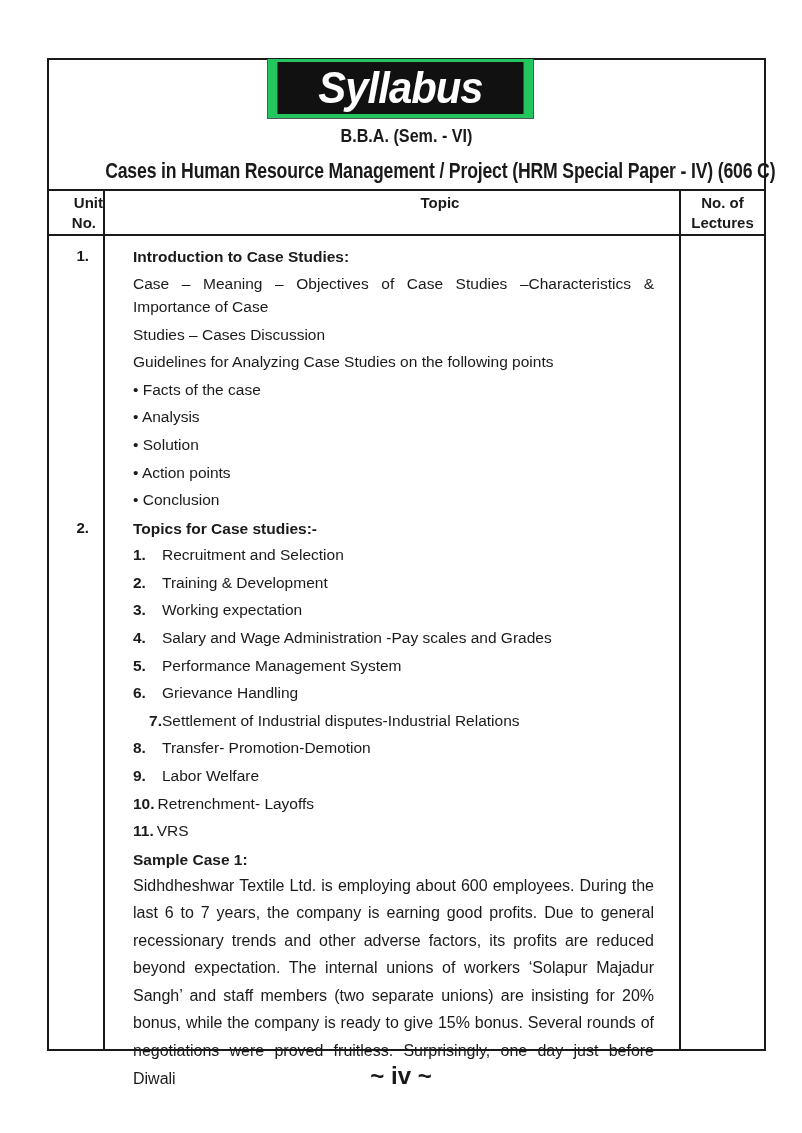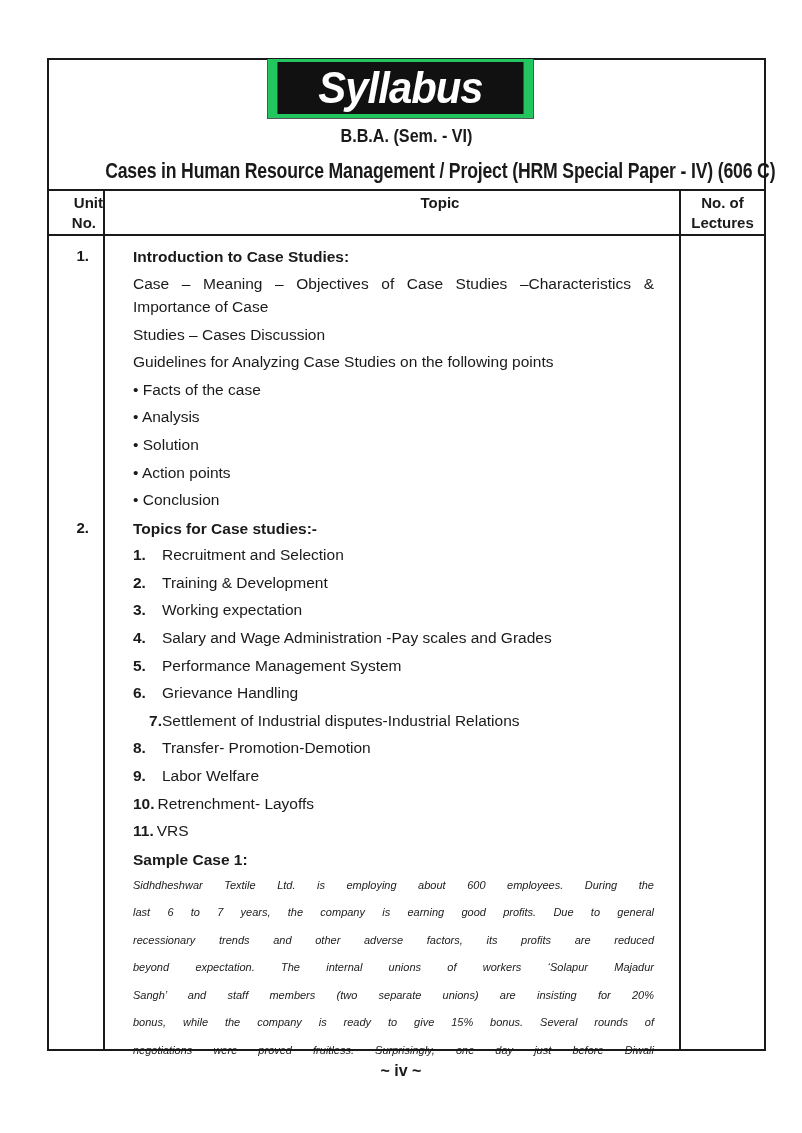--- a/index.html
+++ b/index.html
@@ -12,23 +12,23 @@
     .title { position: absolute; left: -10px; right: -10px; top: 99px; text-align: center; font-weight: bold; font-size: 21.5px; transform: scaleX(0.82); white-space: nowrap; letter-spacing: -0.2px; }
     .hline { position: absolute; left: 0; right: 0; height: 0; border-top: 2px solid #1a1a1a; }
     .vline { position: absolute; width: 0; border-left: 2px solid #1a1a1a; }
     .hdr { position: absolute; font-weight: bold; font-size: 15px; line-height: 20px; text-align: center; }
     .unitno { position: absolute; width: 40px; left: 0; text-align: right; font-weight: bold; font-size: 15px; }
     .topic { position: absolute; left: 84px; width: 521px; font-size: 15.5px; line-height: 20px; }
     .topic .b { font-weight: bold; }
     .line { position: absolute; left: 0; white-space: nowrap; }
     .numitem .n { display: inline-block; width: 29px; font-weight: bold; }
     .numitem.wide .n { width: auto; margin-right: 3px; }
-    .para { position: absolute; left: 0; width: 521px; text-align: justify; text-align-last: justify; font-size: 11px; line-height: 27.6px; font-style: italic; }
+    .para { position: absolute; left: 0; width: 521px; text-align: justify; text-align-last: justify; font-size: 16px; line-height: 27.6px; }
     .para.last { text-align-last: justify; }
-    .footer { position: absolute; left: 0; right: 0; top: 1062px; text-align: center; font-weight: bold; font-size: 16px; }
+    .footer { position: absolute; left: 0; right: 0; top: 1062px; text-align: center; font-weight: bold; font-size: 24px; }
   </style>
 </head>
 <body>
 
 <div class="frame">
   <div class="banner-wrap">
     <div class="banner">Syllabus</div>
   </div>
   <div class="sem">B.B.A. (Sem. - VI)</div>
   <div class="title">Cases in Human Resource Management / Project (HRM Special Paper - IV) (606 C)</div>

